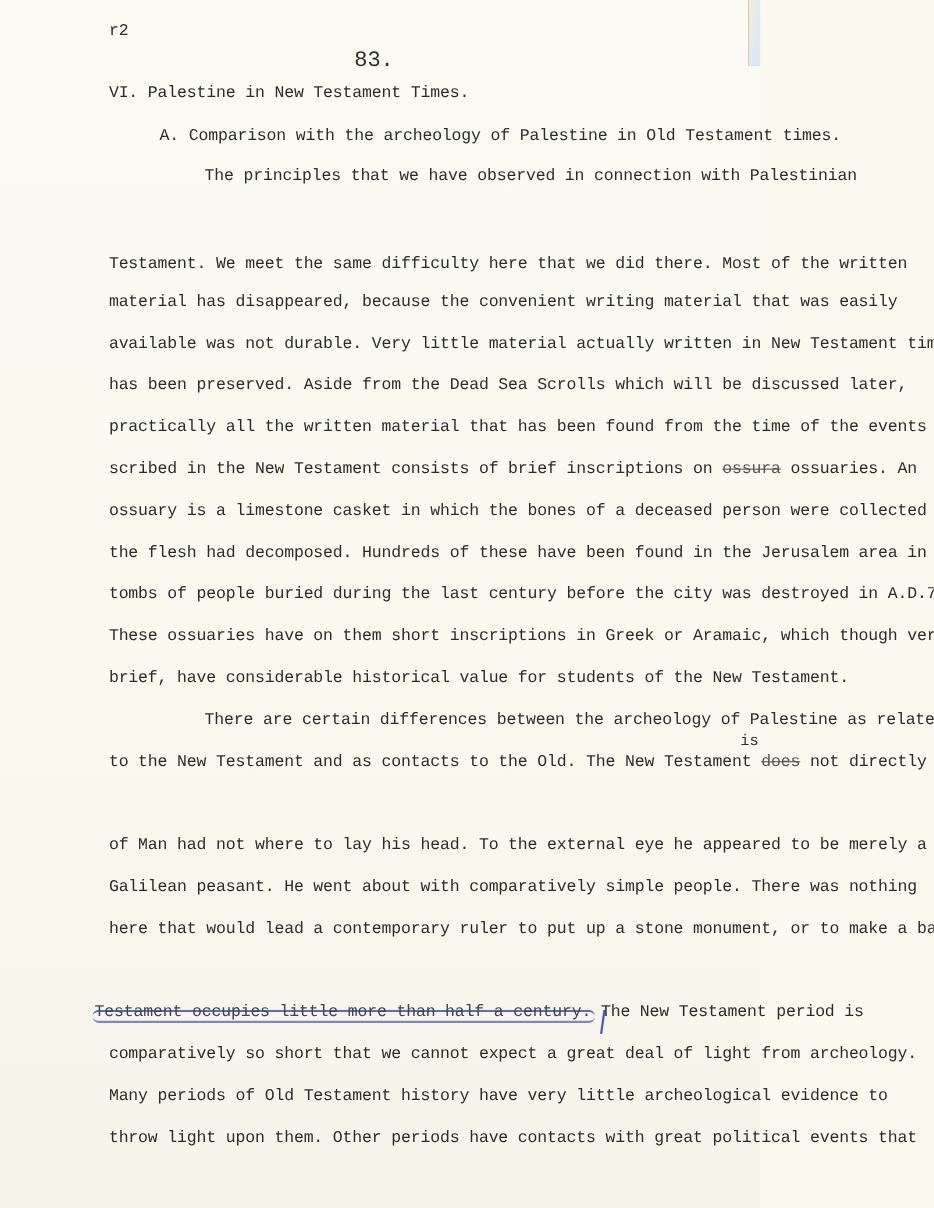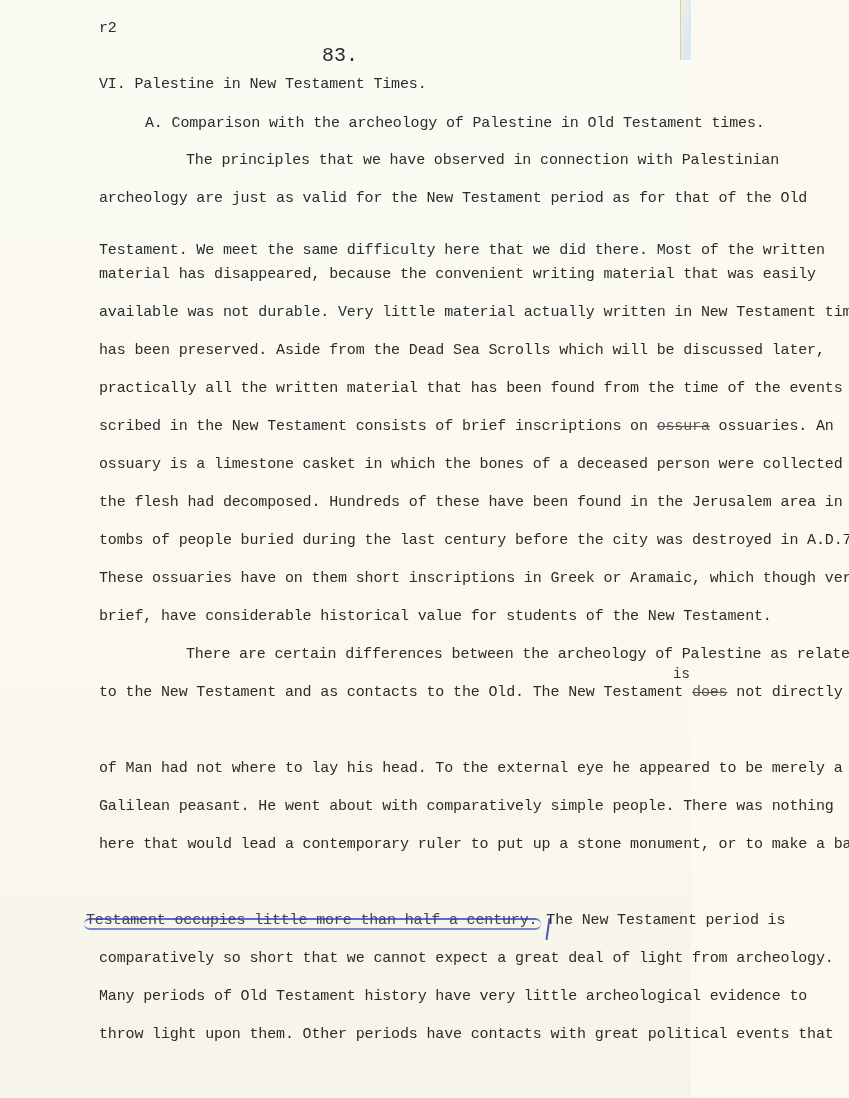--- a/index.html
+++ b/index.html
@@ -55,22 +55,21 @@
 <div class="page">
   <div class="edge"></div>
 
   <div class="line header-left">r2</div>
   <div class="header-page">83.</div>
 
   <div class="line" style="top:76px">VI. Palestine in New Testament Times.</div>
   <div class="line sub" style="top:115px">A. Comparison with the archeology of Palestine in Old Testament times.</div>
 
   <div class="line indent" style="top:152px">The principles that we have observed in connection with Palestinian</div>
-  <div class="line" style="top:190px">archeology are just as valid for the New Testament period as for that of the Old</div>
-  <div class="line" style="top:242px">Testament.  We meet the same difficulty here that we did there.  Most of the written</div>
+  <div class="line" style="top:232px">Testament.  We meet the same difficulty here that we did there.  Most of the written</div>
   <div class="line" style="top:266px">material has disappeared, because the convenient writing material that was easily</div>
   <div class="line" style="top:304px">available was not durable.  Very little material actually written in New Testament times</div>
   <div class="line" style="top:342px">has been preserved.  Aside from the Dead Sea Scrolls which will be discussed later,</div>
   <div class="line" style="top:380px">practically all the written material that has been found from the time of the events de=</div>
   <div class="line" style="top:418px">
     <span>scribed in the New Testament consists of brief inscriptions on </span><span class="strike">ossura</span><span> ossuaries.  An</span>
   </div>
   <div class="line" style="top:456px">ossuary is a limestone casket in which the bones of a deceased person were collected after</div>
   <div class="line" style="top:494px">the flesh had decomposed.  Hundreds of these have been found in the Jerusalem area in</div>
   <div class="line" style="top:532px">tombs of people buried during the last century before the city was destroyed in A.D.70.</div>

